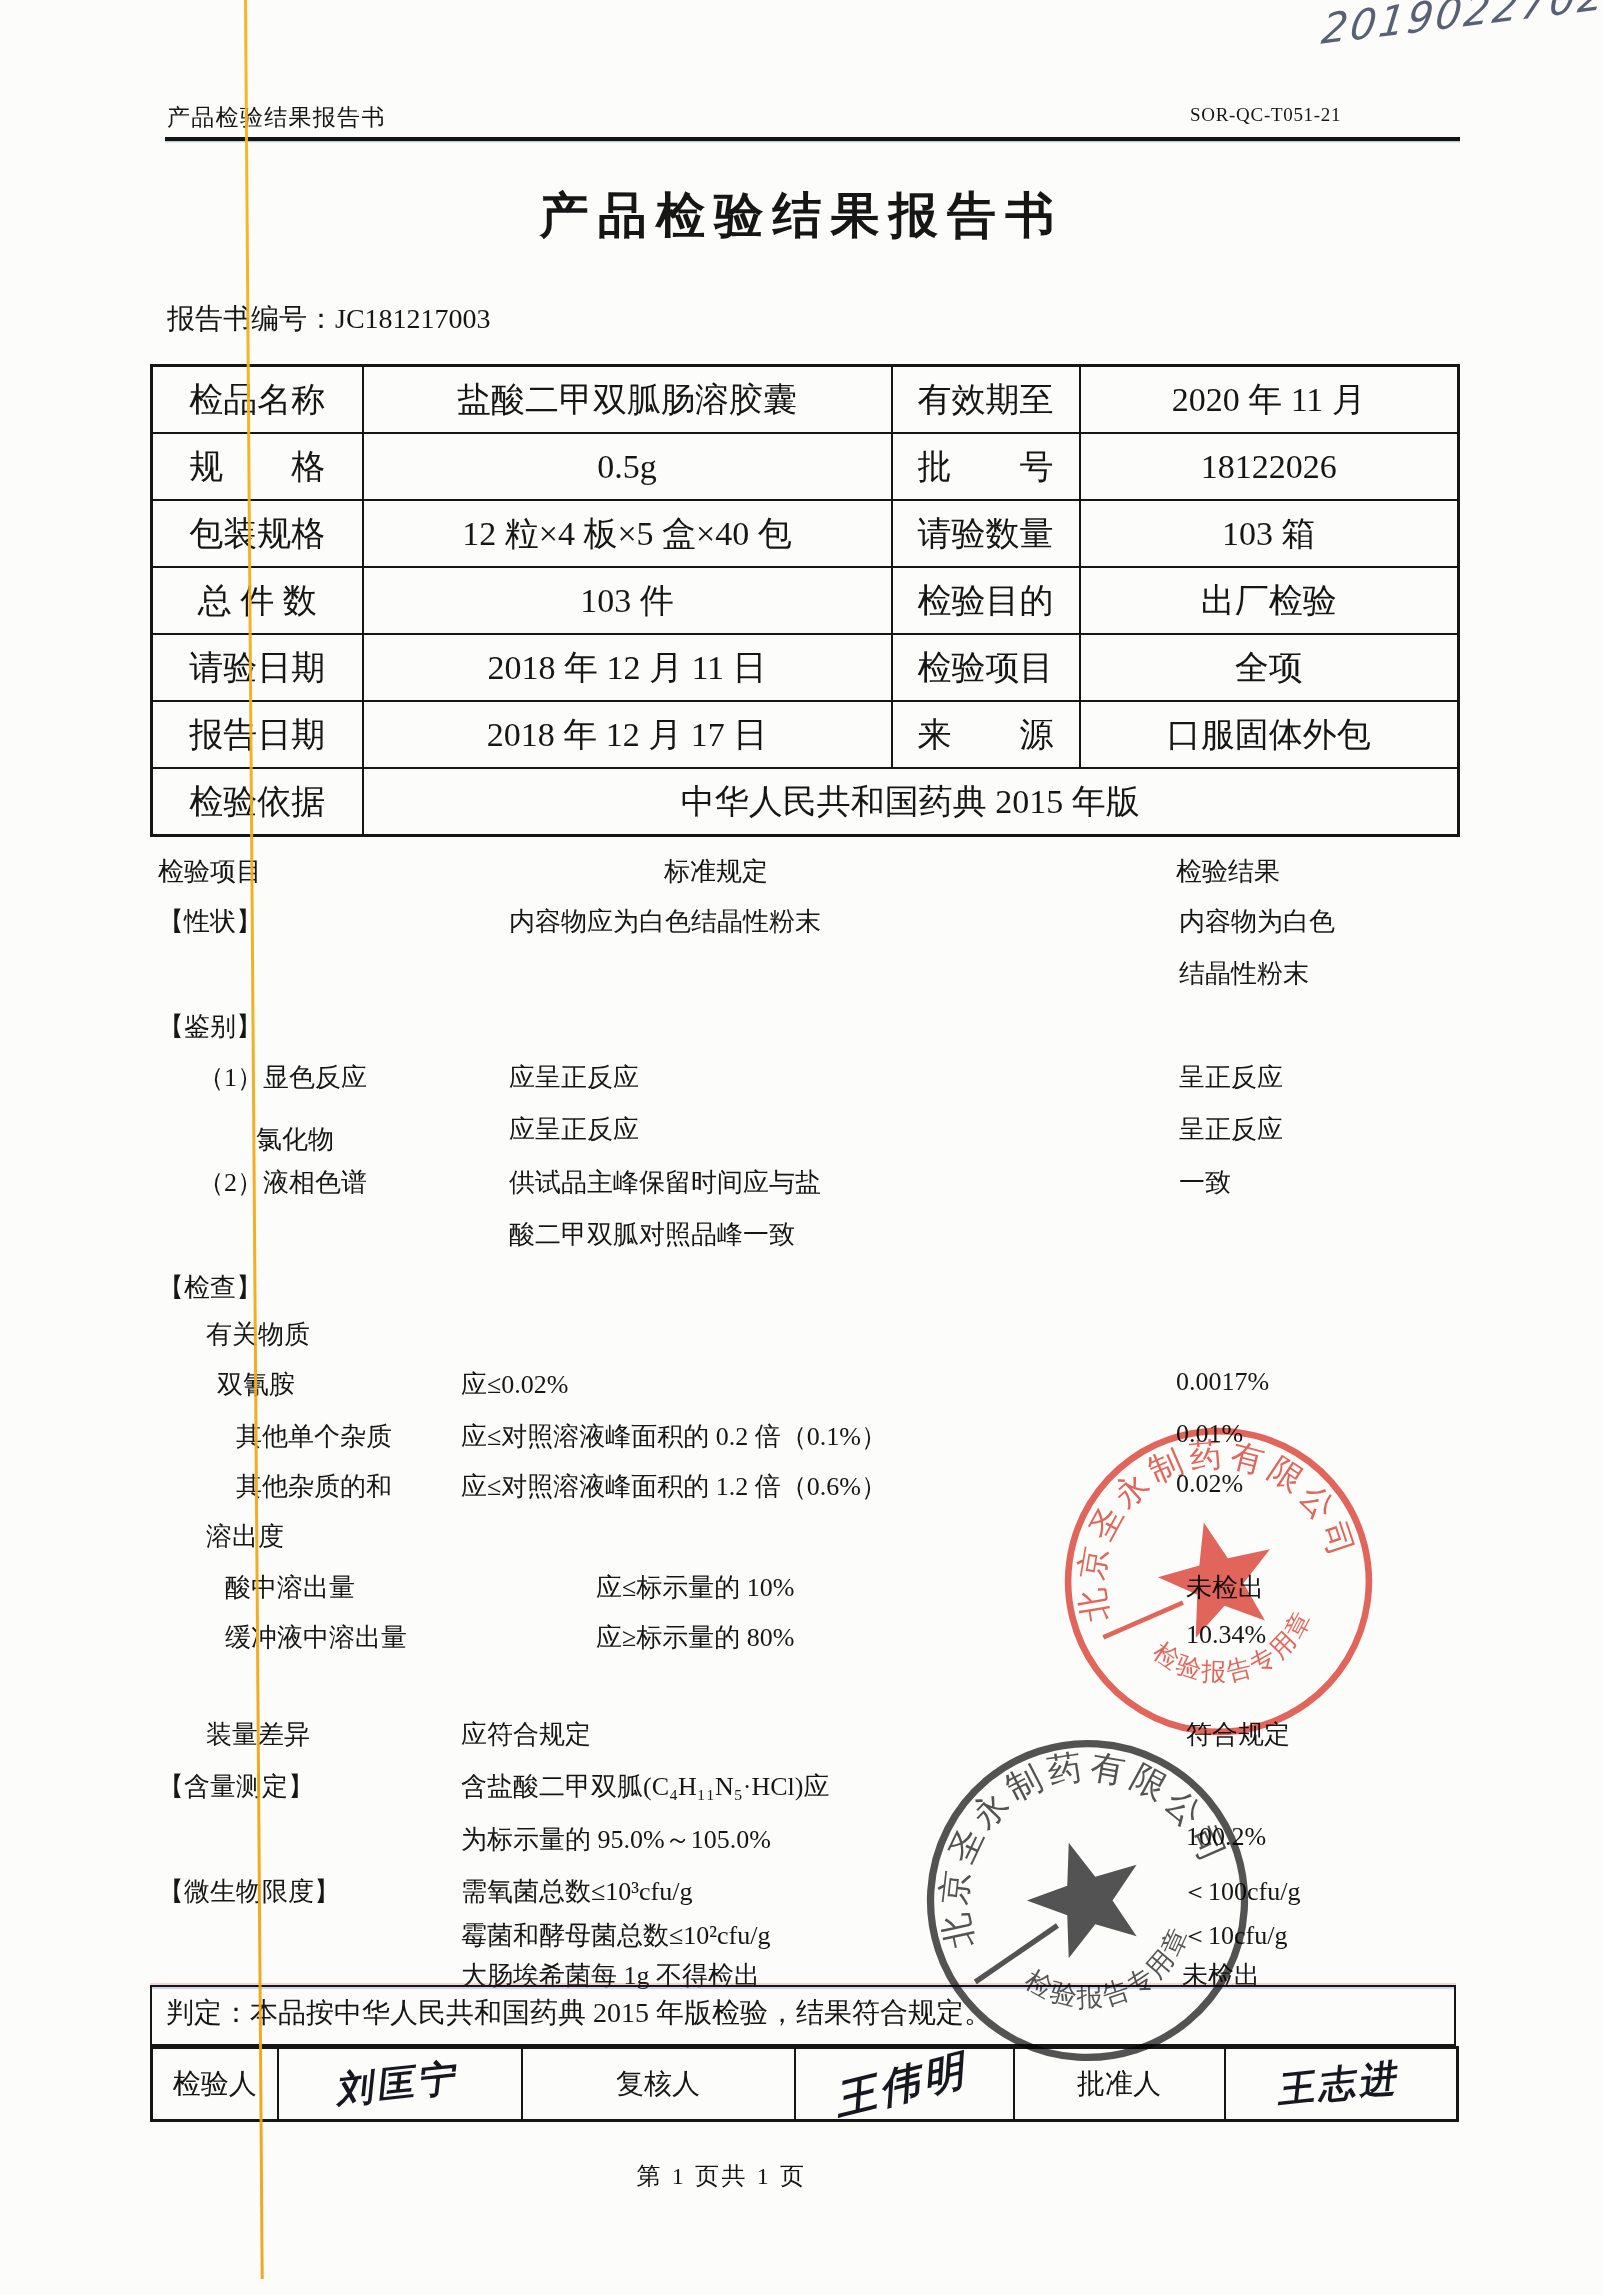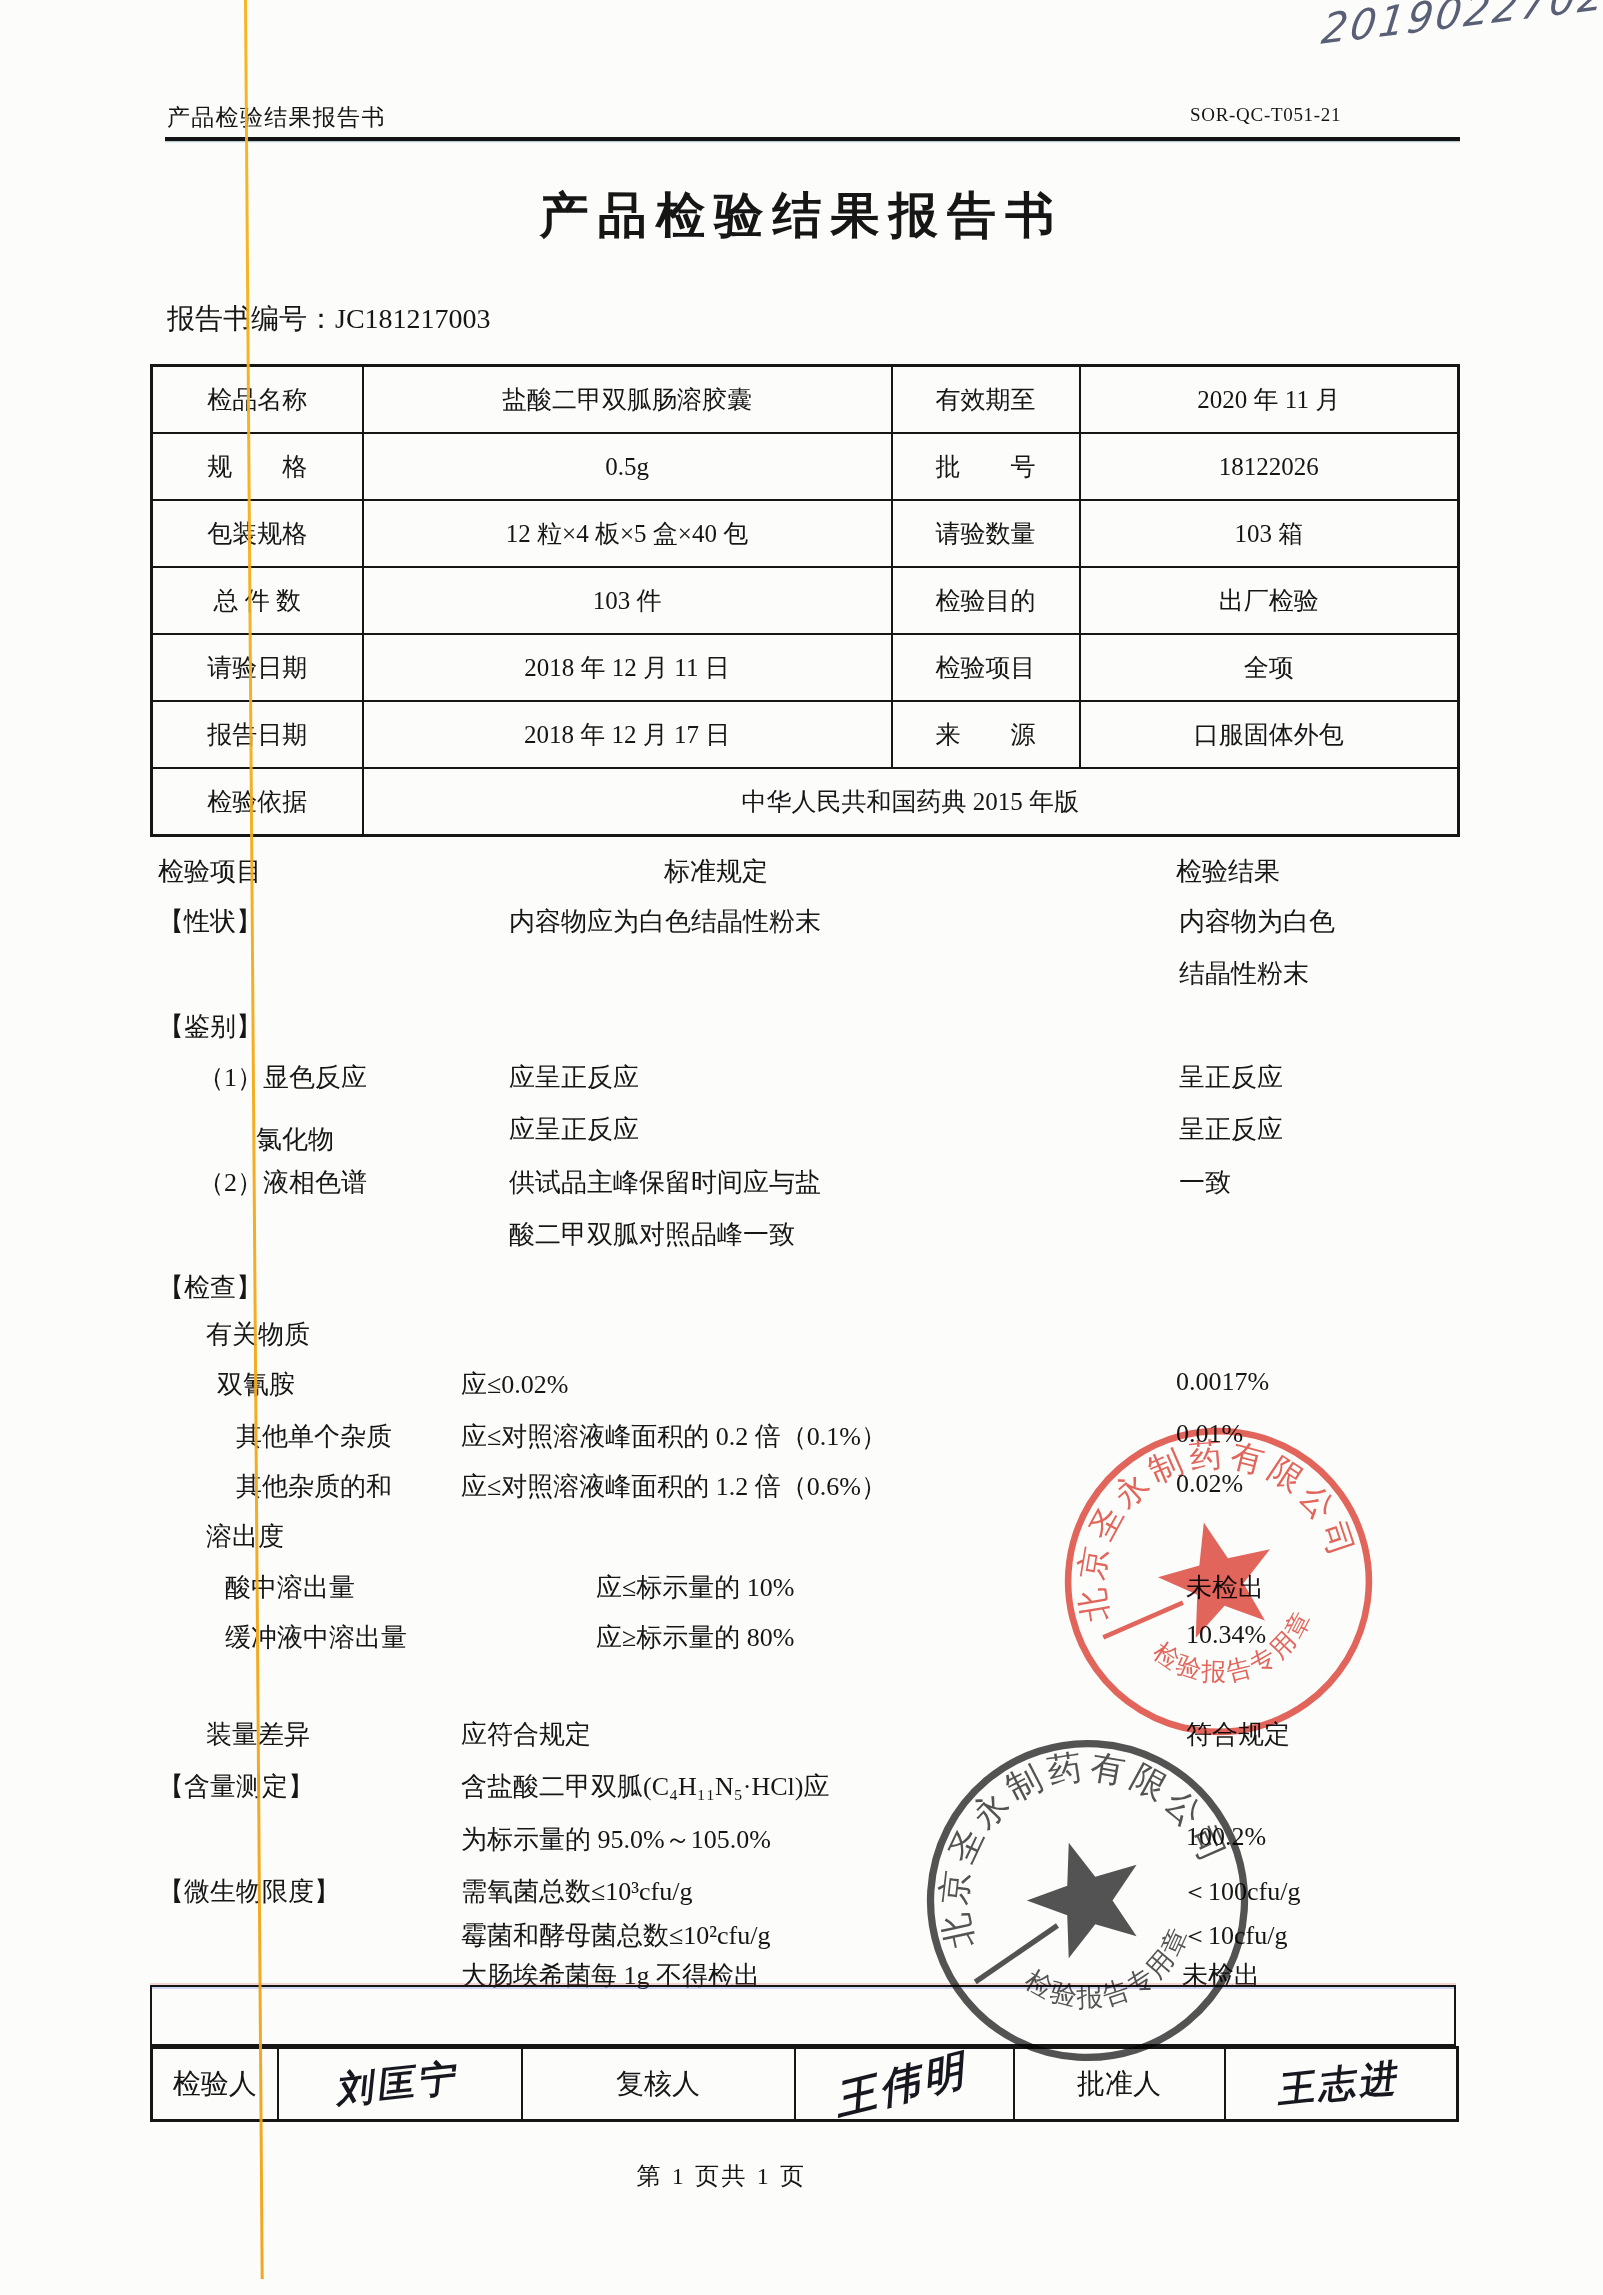--- a/index.html
+++ b/index.html
@@ -27,21 +27,21 @@
   .doc-title{
     left:0; top:187px; width:1603px; text-align:center;
     font-size:49px; font-weight:700; letter-spacing:9.2px;
   }
   .report-no{left:167px; top:302px; font-size:28px;}
 
   
   table.info{
     position:absolute; left:150px; top:364px; width:1307px;
     border-collapse:collapse; table-layout:fixed;
-    font-size:25px;
+    font-size:34px;
   }
   table.info td{
     border:2.6px solid #161616; text-align:center; vertical-align:middle;
     height:65px; padding:0; overflow:hidden; white-space:nowrap;
   }
   table.info{border:3.3px solid #161616;}
 
   
   .res-hdr{font-size:28px;}
   .ln span{position:absolute; white-space:nowrap; font-size:26px;}
@@ -233,20 +233,21 @@
   <div class="ln">
     <span style="left:461px; top:1918px;">霉菌和酵母菌总数≤10²cfu/g</span>
     <span style="left:1182px; top:1918px;">＜10cfu/g</span>
   </div>
   <div class="ln">
     <span style="left:461px; top:1958px;">大肠埃希菌每 1g 不得检出</span>
     <span style="left:1182px; top:1958px;">未检出</span>
   </div>
 
   <div class="abs verdict"></div>
+  <div class="t verdict-text">判定：本品按中华人民共和国药典 2015 年版检验，结果符合规定。</div>
 
   <table class="sig">
     <colgroup>
         <col style="width:126px">
         <col style="width:244px">
         <col style="width:273px">
         <col style="width:219px">
         <col style="width:211px">
         <col style="width:233px">
       </colgroup>

